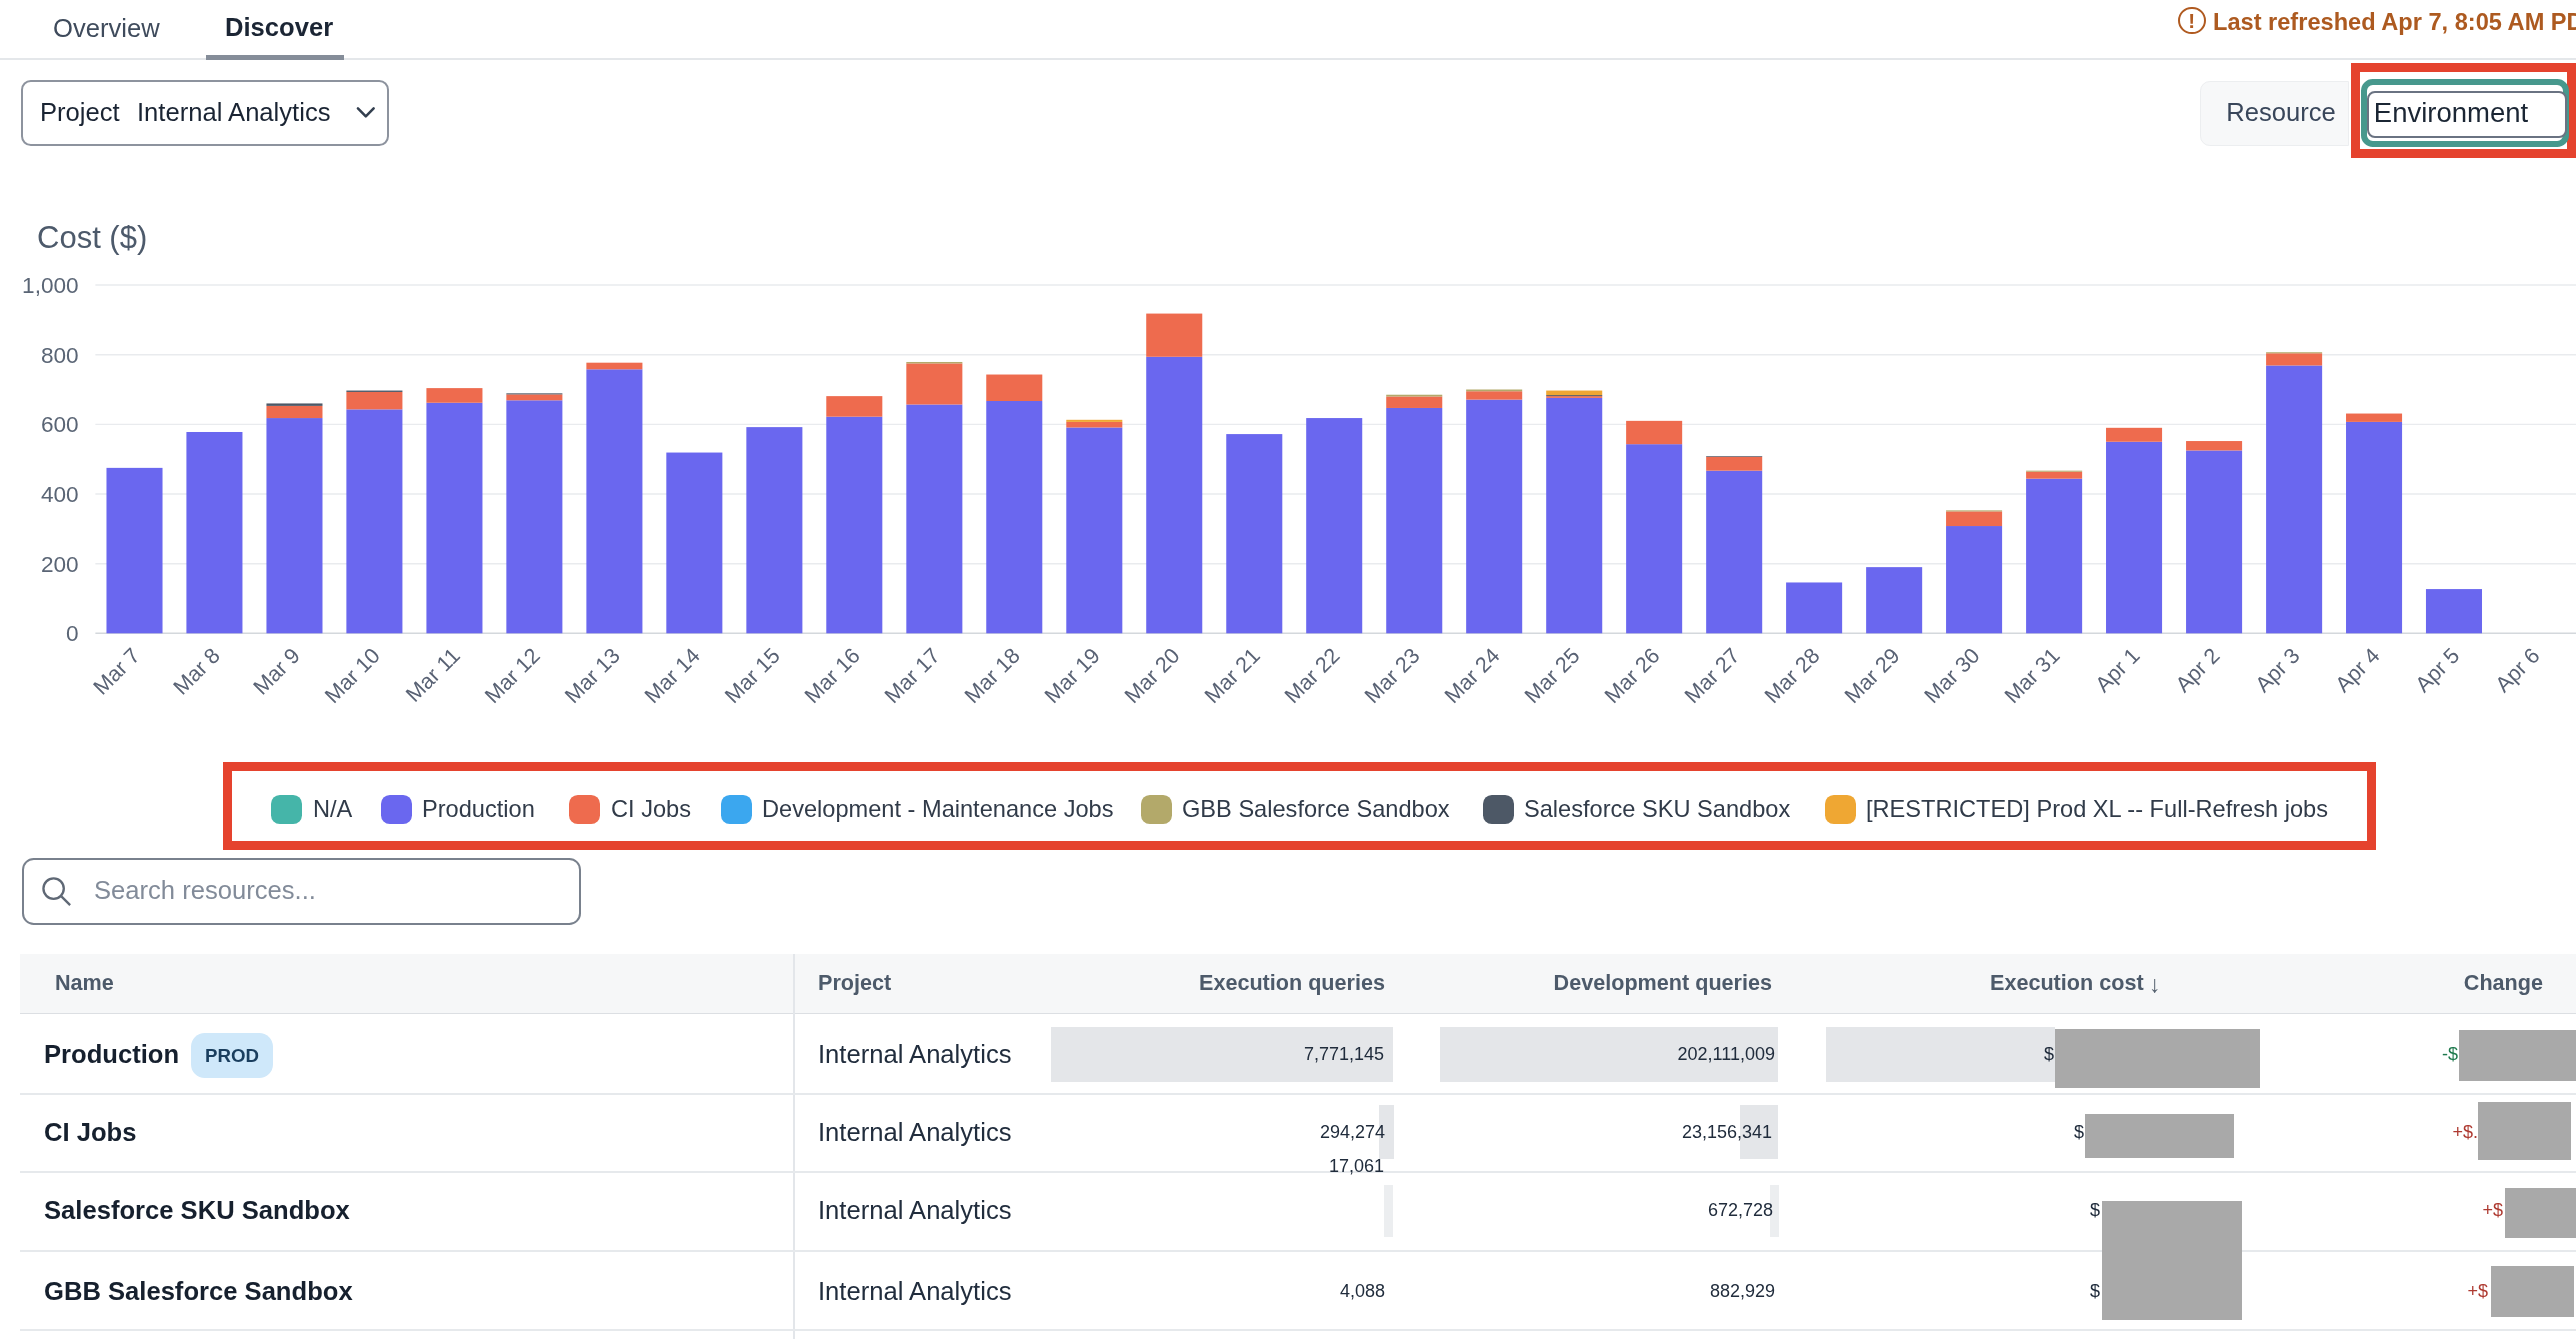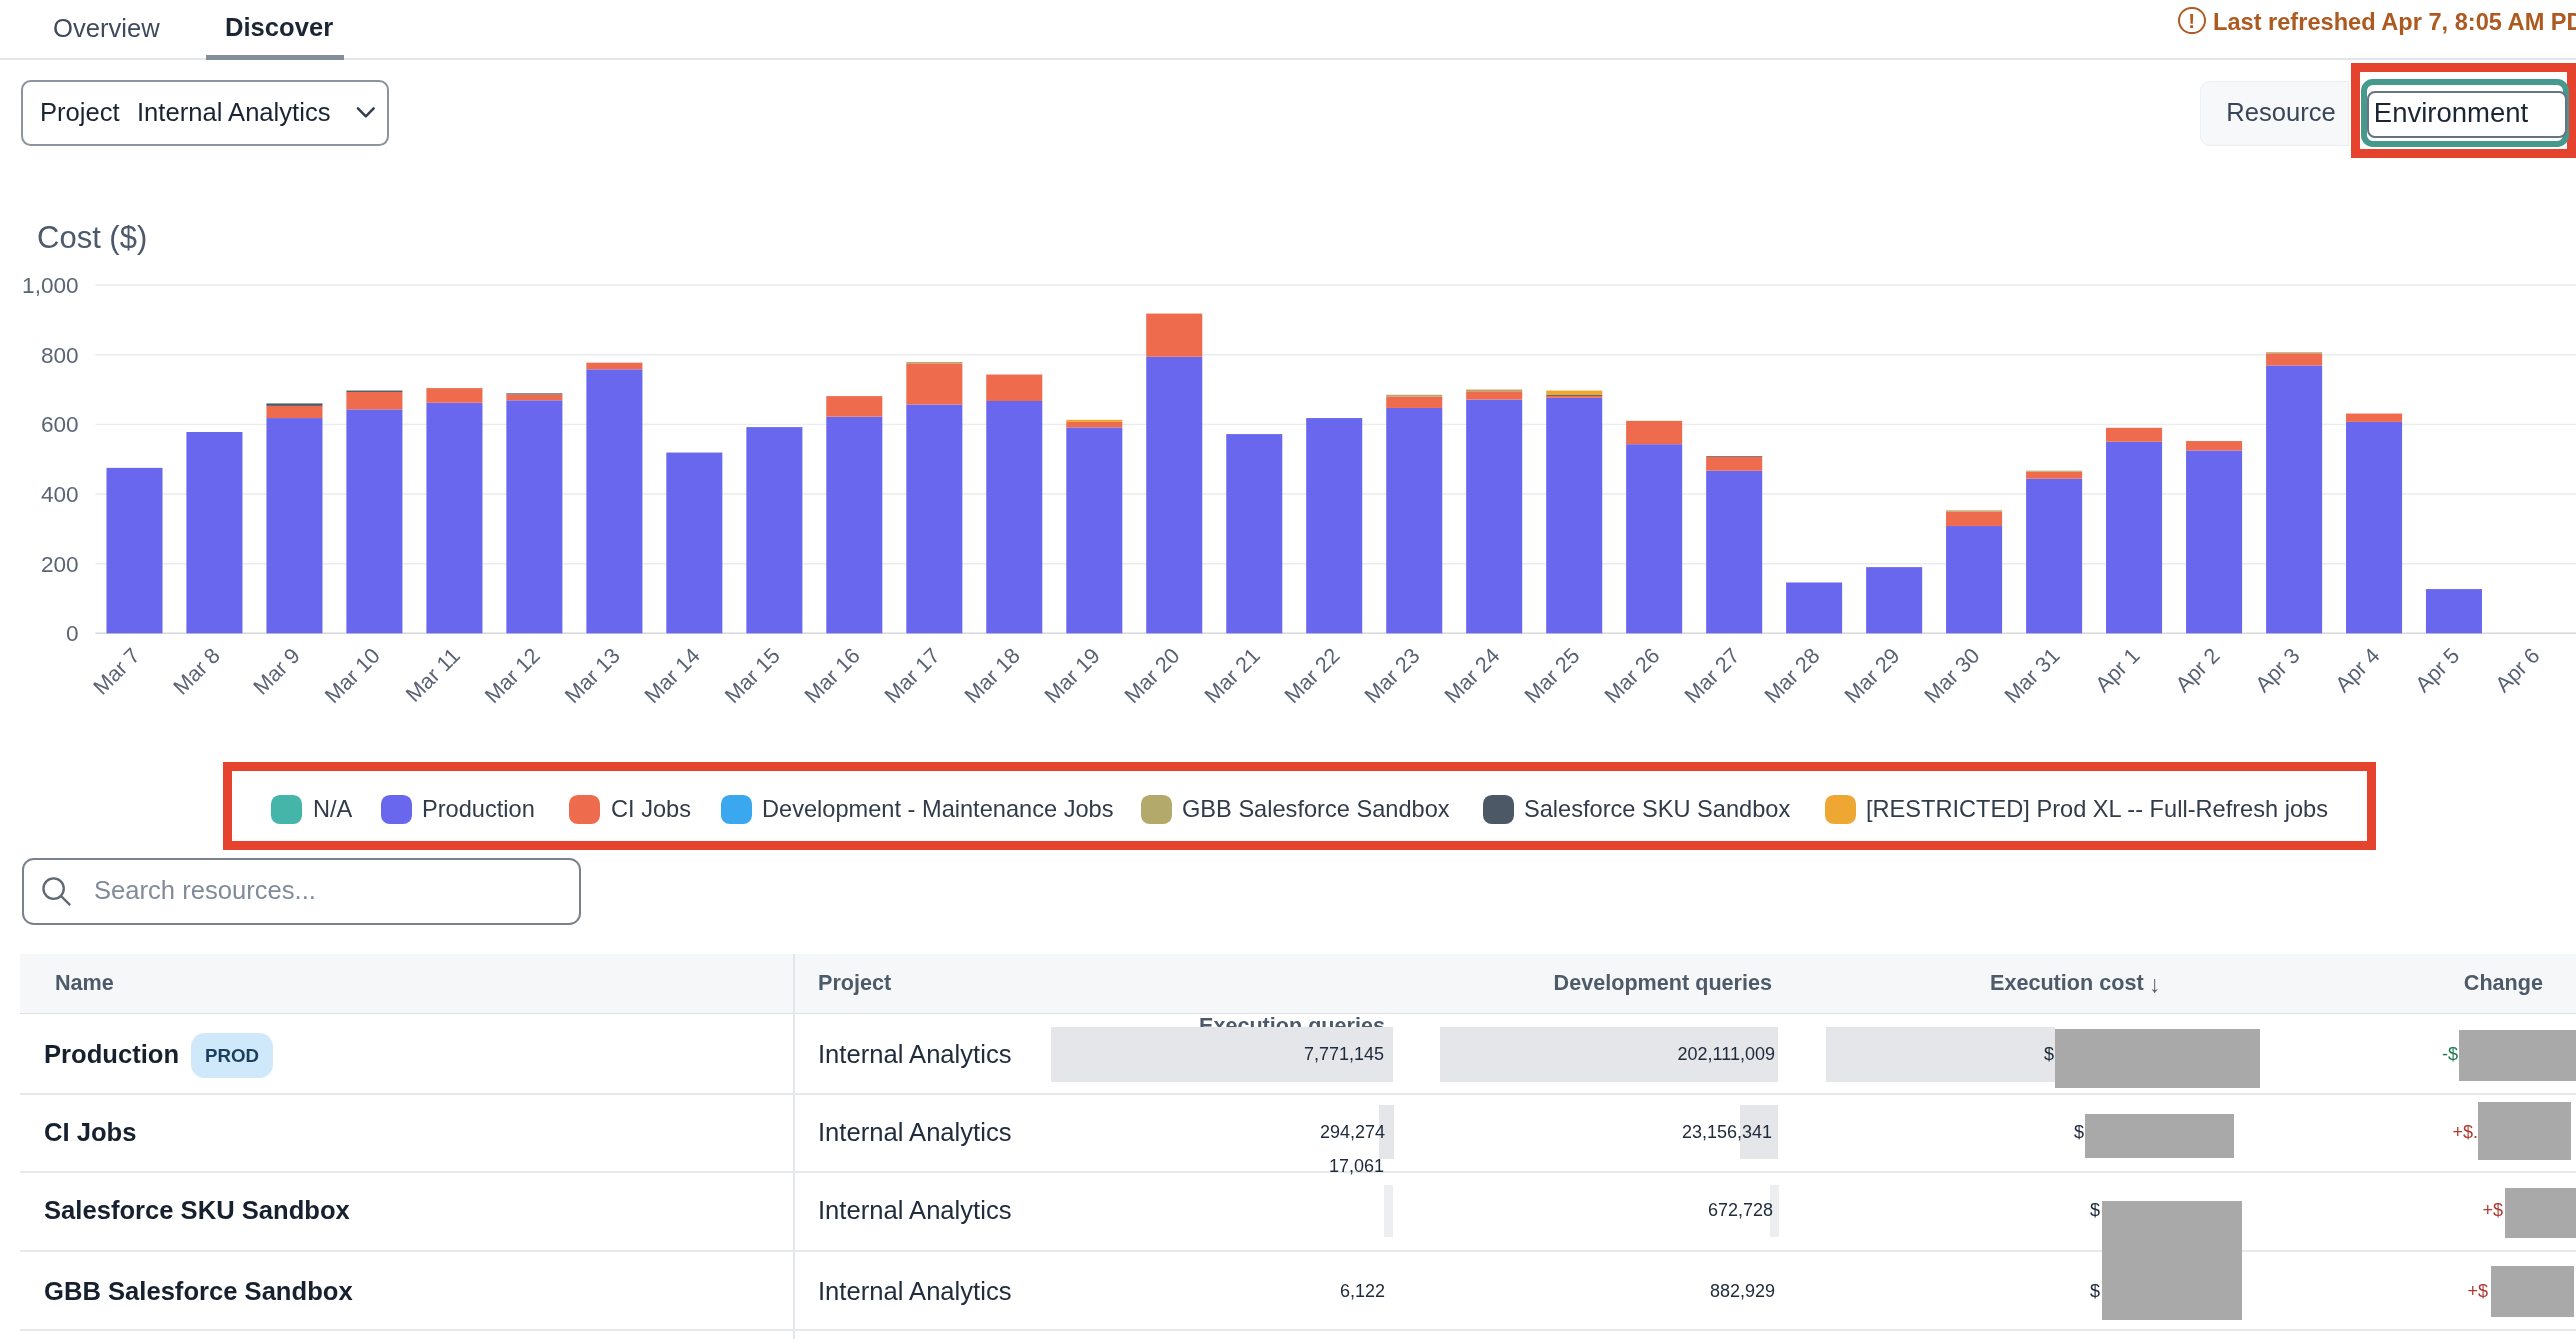--- a/index.html
+++ b/index.html
@@ -167,21 +167,21 @@
 <svg class="abs" style="left:41px;top:876px" width="33" height="33" viewBox="0 0 34 34">
     <circle cx="13" cy="13" r="10.5" stroke="#5f6875" stroke-width="2.4" fill="none"></circle>
     <line x1="21" y1="21" x2="30" y2="30" stroke="#5f6875" stroke-width="2.4"></line>
   </svg>
 <div class="abs" style="left:94px;top:890px;transform:translateY(-50%);font-size:25.6px;color:#828b99;">Search resources...</div>
 
 <div class="abs" style="left:19.7px;top:954px;width:2556px;height:60px;background:#f6f7f8;border-bottom:1.5px solid #dcdfe3;"></div>
 <div class="abs" style="left:793px;top:954px;width:1.5px;height:385px;background:#e3e6ea;"></div>
 <div class="abs" style="left:44px;top:983px;transform:translateY(-50%);font-size:21.6px;font-weight:bold;color:#4d5a6a;margin-left:11px;">Name</div>
 <div class="abs" style="left:818px;top:983px;transform:translateY(-50%);font-size:21.6px;font-weight:bold;color:#4d5a6a;">Project</div>
-<div class="abs" style="left:1385px;top:983px;transform:translate(-100%,-50%);font-size:21.6px;font-weight:bold;color:#4d5a6a;margin-top:43px;">Execution queries</div>
+<div class="abs" style="left:1385px;top:983px;transform:translate(-100%,-50%);font-size:21.6px;font-weight:bold;color:#4d5a6a;">Execution queries</div>
 <div class="abs" style="left:1772px;top:983px;transform:translate(-100%,-50%);font-size:21.6px;font-weight:bold;color:#4d5a6a;">Development queries</div>
 <div class="abs" style="left:1990px;top:983px;transform:translateY(-50%);font-size:21.6px;font-weight:bold;color:#4d5a6a;">Execution cost</div>
 <div class="abs" style="left:2149px;top:984px;transform:translateY(-50%);font-size:23.6px;color:#55616f;">↓</div>
 <div class="abs" style="left:2543px;top:983px;transform:translate(-100%,-50%);font-size:21.6px;font-weight:bold;color:#4d5a6a;">Change</div>
 
 <div class="rline" style="top:1093px"></div>
 <div class="rline" style="top:1171px"></div>
 <div class="rline" style="top:1250px"></div>
 <div class="rline" style="top:1329px"></div>
 
@@ -216,18 +216,18 @@
 <div class="num" style="left:1384px;top:1166px;transform:translate(-100%,-50%);text-align:right;">17,061</div>
 <div class="lite" style="left:1770px;top:1185px;width:8.8px;height:52px;background:#eceef0;"></div>
 <div class="num" style="left:1773px;top:1210px;transform:translate(-100%,-50%);">672,728</div>
 <div class="num" style="left:2100px;top:1210px;transform:translate(-100%,-50%);">$</div>
 <div class="gray" style="left:2102px;top:1201px;width:140px;height:119px;"></div>
 <div class="num" style="left:2503px;top:1210px;transform:translate(-100%,-50%);color:#ae3a31;">+$</div>
 <div class="gray" style="left:2505px;top:1188px;width:71px;height:50px;"></div>
 
 <div class="rowname" style="top:1291px">GBB Salesforce Sandbox</div>
 <div class="ia" style="top:1291px">Internal Analytics</div>
-<div class="num" style="left:1385px;top:1291px;transform:translate(-100%,-50%);">6,122</div>
+<div class="num" style="left:1385px;top:1291px;transform:translate(-100%,-50%);">4,088</div>
 <div class="num" style="left:1775px;top:1291px;transform:translate(-100%,-50%);">882,929</div>
 <div class="num" style="left:2100px;top:1291px;transform:translate(-100%,-50%);">$</div>
 <div class="num" style="left:2488px;top:1291px;transform:translate(-100%,-50%);color:#ae3a31;">+$</div>
 <div class="gray" style="left:2491px;top:1266px;width:83px;height:51px;"></div>
 
 
 </body></html>

